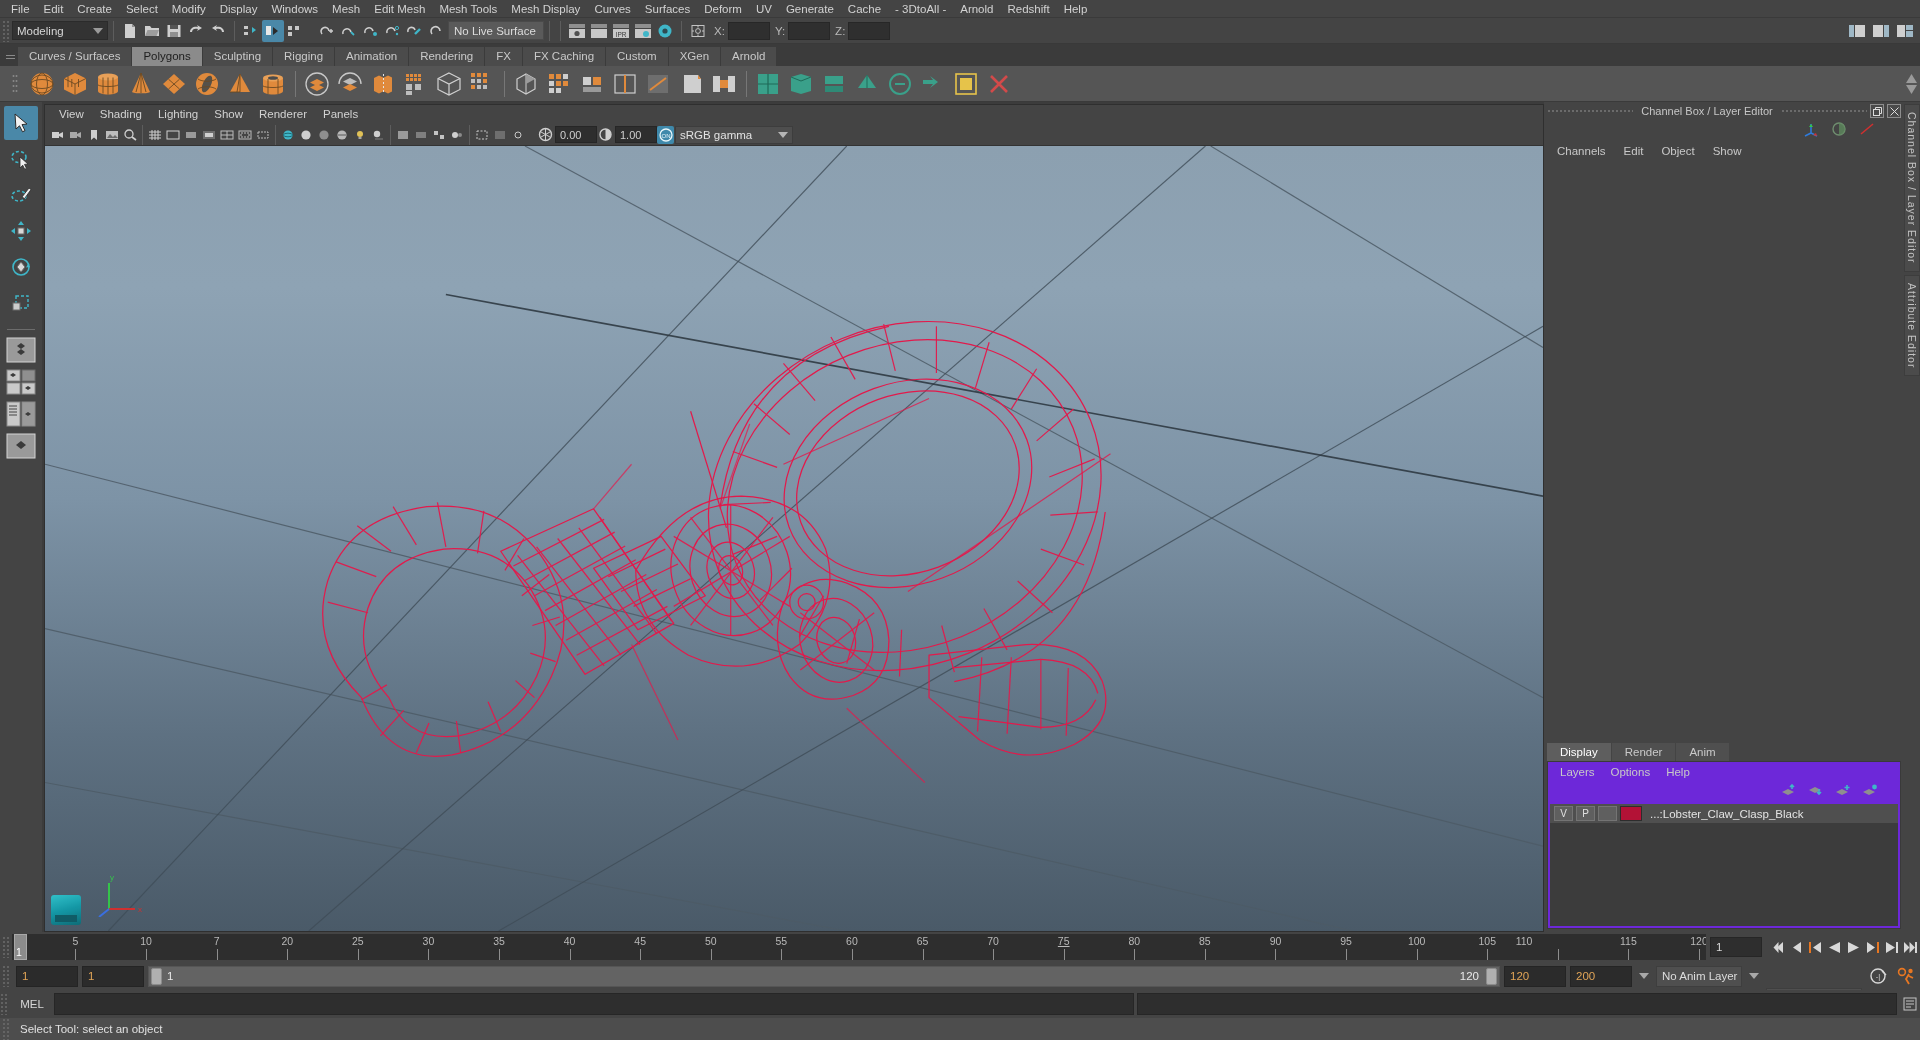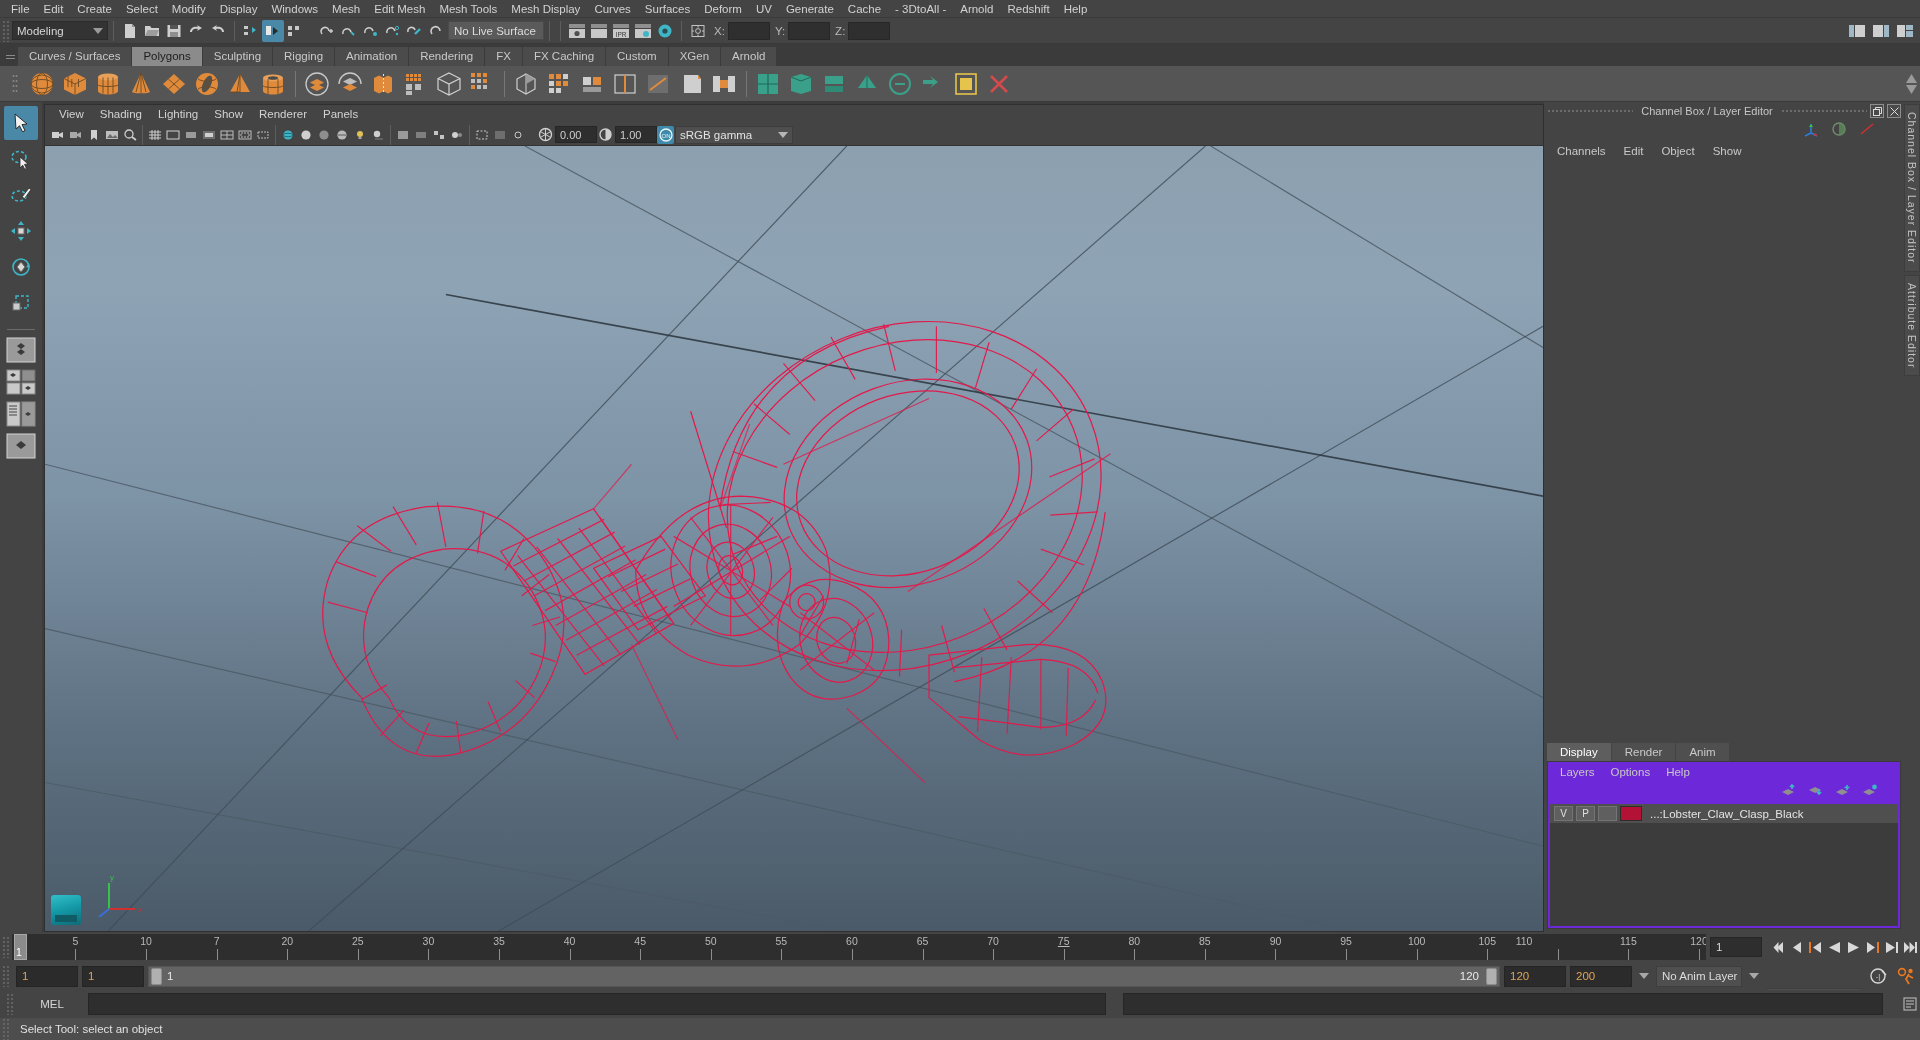--- a/index.html
+++ b/index.html
@@ -275,21 +275,21 @@
     width:86px;height:21px;background:#4f4f4f;border:1px solid #3e3e3e;display:flex;
     align-items:center;padding-left:5px;font-size:11.5px;color:#dcdcdc;
   }
   .charset{
     width:96px;height:21px;background:#4f4f4f;border:1px solid #3e3e3e;display:flex;
     align-items:center;padding-left:5px;font-size:11.5px;color:#dcdcdc;margin-top:44px;
   }
 
   
   .cmdline{
-    height:28px;flex:0 0 28px;background:#444;display:flex;align-items:center;padding-left:6px;gap:17px;
+    height:28px;flex:0 0 28px;background:#444;display:flex;align-items:center;padding-left:0;gap:3px;
   }
   .mellbl{ width:38px;text-align:center;font-size:11.5px;color:#d6d6d6; }
   .cmdinput{ flex:1 1 auto;height:22px;background:#2e2e2e;border:1px solid #262626; }
   .cmdout{ width:760px;height:22px;background:#2e2e2e;border:1px solid #262626; }
   .cmdicon{ width:20px;height:22px;display:flex;align-items:center;justify-content:center; }
 
   
   .helpline{
     height:22px;flex:0 0 22px;background:#4d4d4d;display:flex;align-items:center;padding-left:2px;
   }

